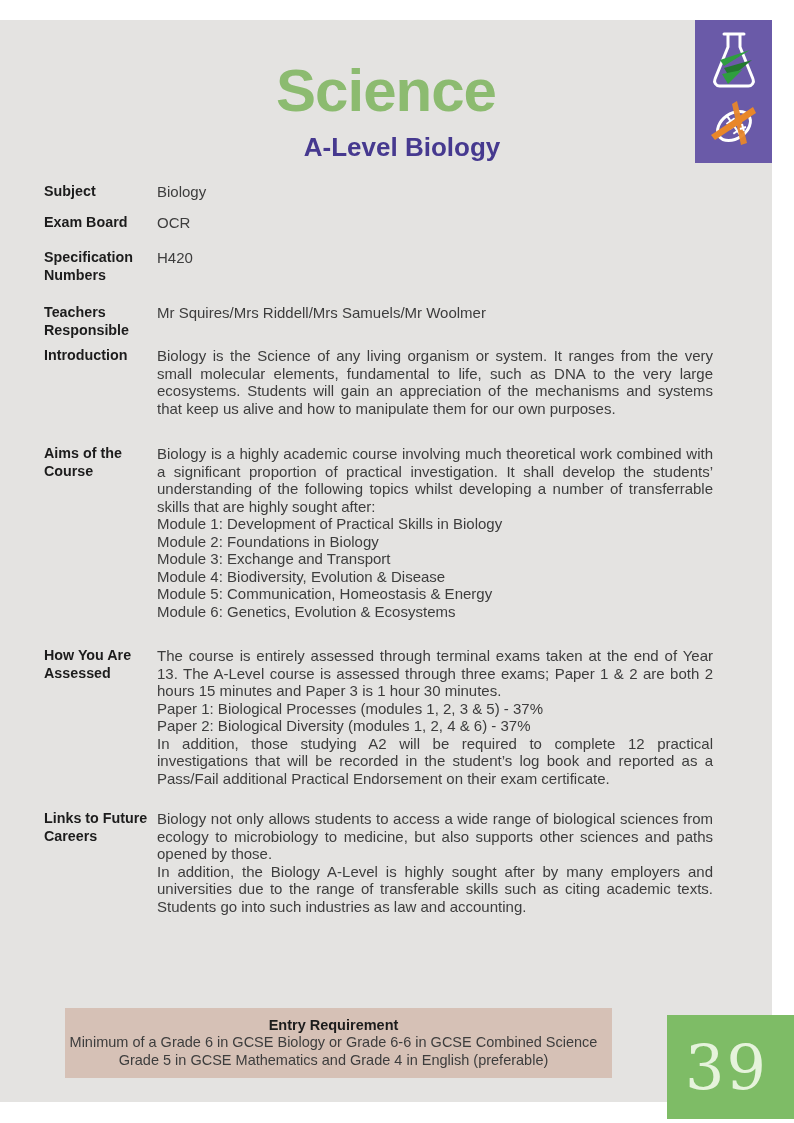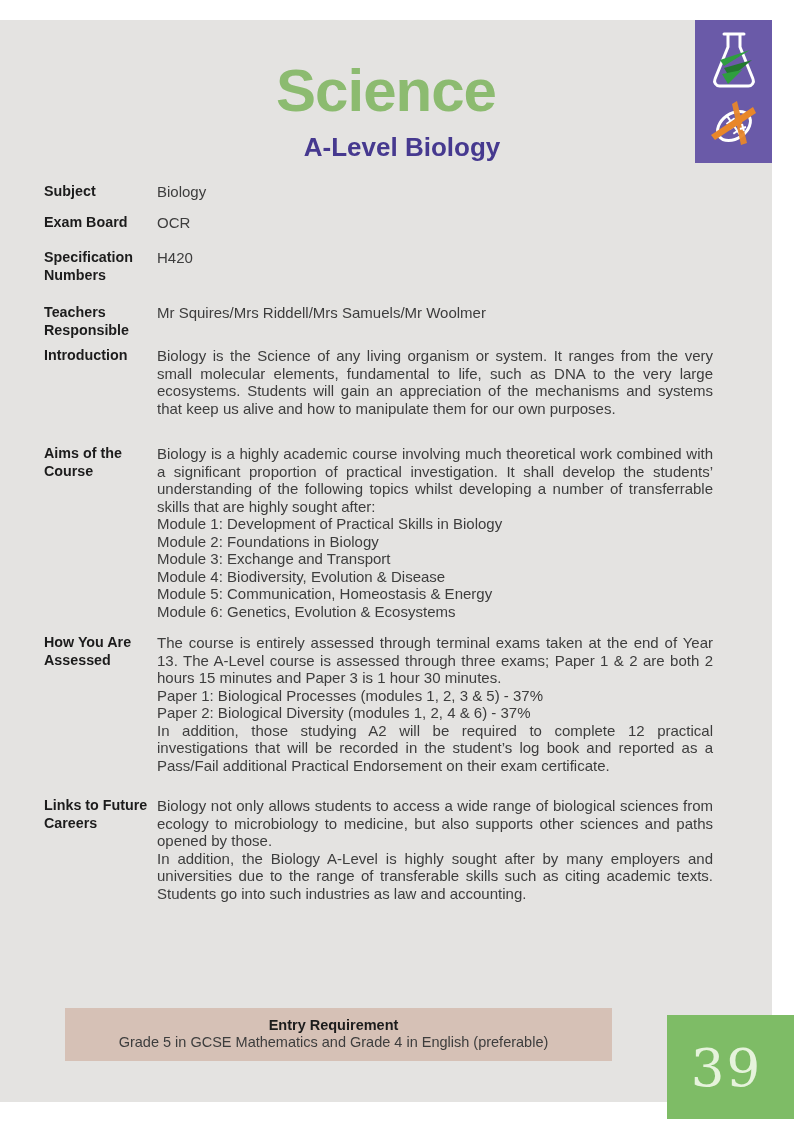--- a/index.html
+++ b/index.html
@@ -34,35 +34,35 @@
   }
   .bodytxt { font-size:15px; line-height:17.5px; color:#3d3d3d; }
   .bodytxt p { margin:0; }
   .just { text-align:justify; }
   .gap-above { margin-top:17px; }
   .r-subject  { margin-bottom:13px; }
   .r-exam     { margin-bottom:18px; }
   .r-spec     { margin-bottom:20px; }
   .r-teachers { margin-bottom:8px; }
   .r-intro    { margin-bottom:28px; }
-  .r-aims     { margin-bottom:14px; }
+  .r-aims     { margin-bottom:27px; }
   .r-assessed { margin-bottom:23px; }
   .entry-box {
     position:absolute; left:65px; top:988px; width:547px;
     background:#d6c1b6; text-align:center; padding:8px 10px 9px 0;
     color:#2f2f2f;
   }
   .entry-title { font-weight:bold; font-size:14.5px; line-height:18px; color:#1c1c1c; }
   .entry-line { font-size:14.5px; line-height:17.5px; color:#3d3d3d; }
   .page-num-box {
     position:absolute; left:667px; top:1015px; width:127px; height:108px;
     background:#7ebc66; display:flex; align-items:center; justify-content:center;
   }
   .page-num {
-    font-family:"DejaVu Serif", serif; font-size:53px; color:#e6f3dc;
+    font-family:"DejaVu Serif", serif; font-size:62px; color:#e6f3dc;
     font-weight:normal; letter-spacing:2px; transform:translate(-4px,-2px);
   }
 </style>
 </head>
 <body>
 
 <div class="canvas">
   <div class="page">
 
     <div class="icon-box">
@@ -147,20 +147,21 @@
         <div class="bodytxt">
           <p class="just">Biology not only allows students to access a wide range of biological sciences from ecology to microbiology to medicine, but also supports other sciences and paths opened by those.</p>
           <p class="just gap-above">In addition, the Biology A-Level is highly sought after by many employers and universities due to the range of transferable skills such as citing academic texts. Students go into such industries as law and accounting.</p>
         </div>
       </div>
 
     </div>
 
     <div class="entry-box">
       <div class="entry-title">Entry Requirement</div>
+      <div class="entry-line">Minimum of a Grade 6 in GCSE Biology or Grade 6-6 in GCSE Combined Science</div>
       <div class="entry-line">Grade 5 in GCSE Mathematics and Grade 4 in English (preferable)</div>
     </div>
 
   </div>
 
   <div class="page-num-box">
     <span class="page-num">39</span>
   </div>
 </div>
 

